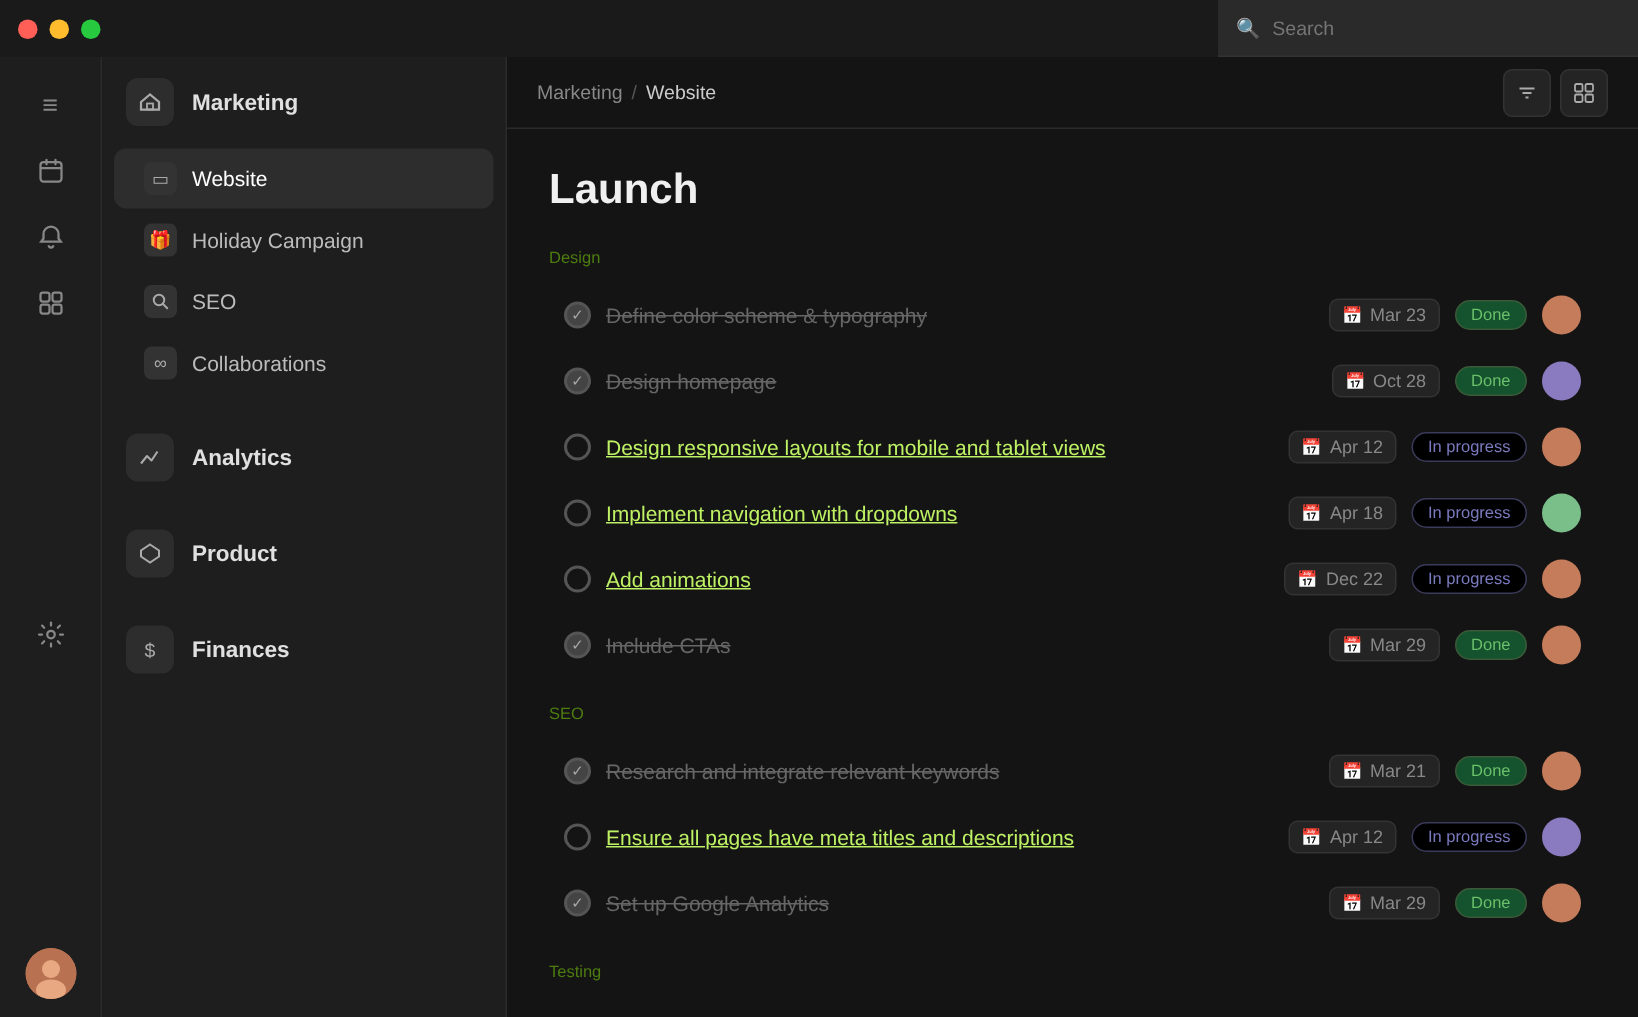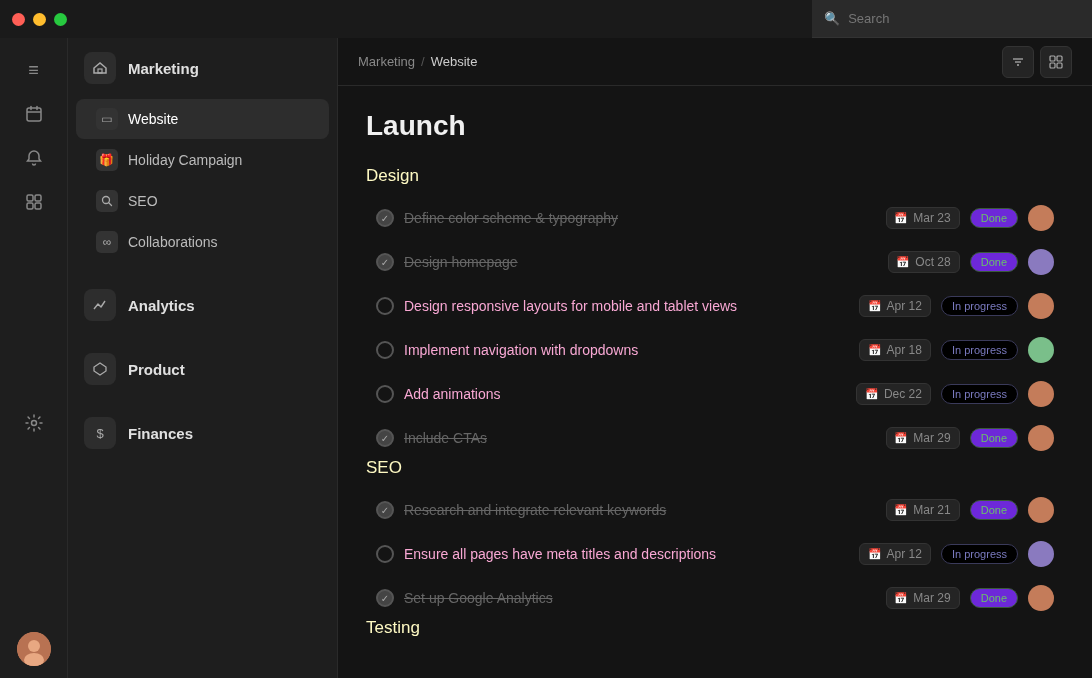--- a/index.html
+++ b/index.html
@@ -221,23 +221,24 @@
       overflow-y: auto;
       padding: 24px 28px;
     }
     .page-title {
       font-size: 28px;
       font-weight: 700;
       color: #f0f0f0;
       margin-bottom: 24px;
     }
     .section-label {
-      font-size: 17px;
-      color: #fef9c3;
+      font-size: 11px;
+      color: #4d7c0f;
       margin-bottom: 12px;
+      margin-top: 20px;
     }
     .task-list {
       display: flex;
       flex-direction: column;
       gap: 4px;
     }
     .task-row {
       display: flex;
       align-items: center;
       gap: 10px;
@@ -263,21 +264,22 @@
       color: #aaa;
     }
     .task-checkbox.done::after {
       content: '✓';
       color: #aaa;
       font-size: 10px;
     }
     .task-title {
       flex: 1;
       font-size: 14px;
-      color: #f9a8d4;
+      color: #bef264;
+      text-decoration: underline;
     }
     .task-title.strikethrough {
       text-decoration: line-through;
       color: #666;
     }
     .task-date {
       display: flex;
       align-items: center;
       gap: 5px;
       font-size: 12px;
@@ -290,21 +292,21 @@
     }
     .cal-icon { font-size: 11px; }
     .task-badge {
       font-size: 11px;
       padding: 3px 10px;
       border-radius: 12px;
       font-weight: 500;
       white-space: nowrap;
     }
     .badge-done {
-      background: #6d28d9;
+      background: #14532d;
       color: #6abf6a;
       border: 1px solid #3a5a3a;
     }
     .badge-progress {
       background: #000000;
       color: #7a7abf;
       border: 1px solid #3a3a5a;
     }
     .task-avatar {
       width: 26px;

